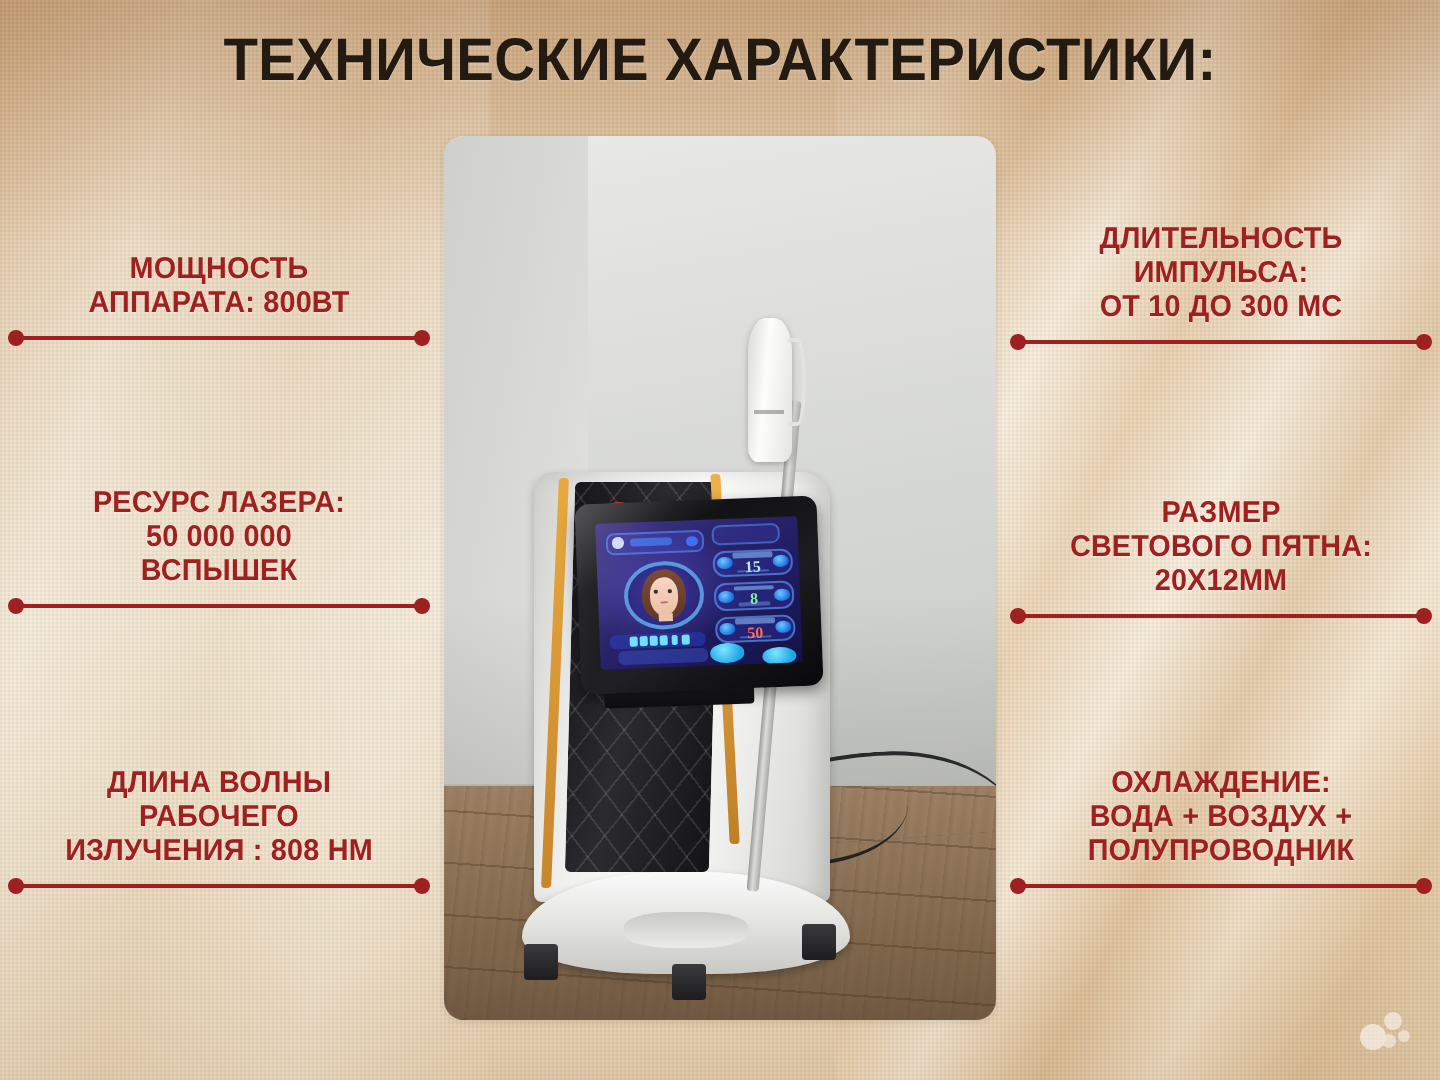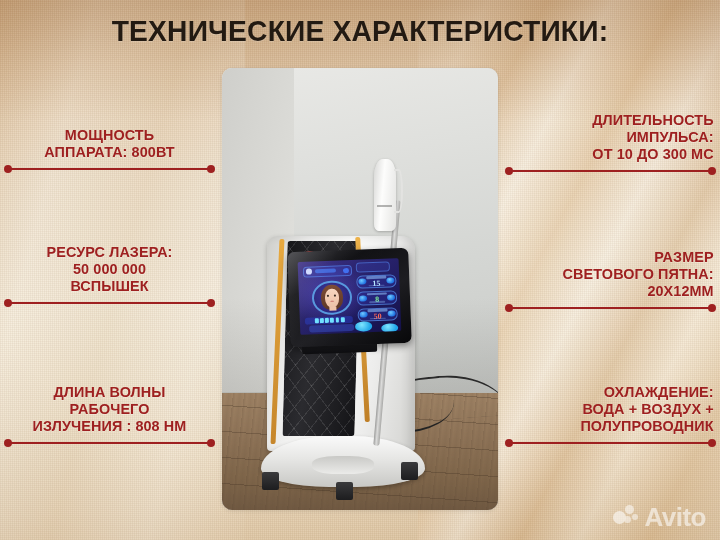--- a/index.html
+++ b/index.html
@@ -100,21 +100,21 @@
   }
   .rule .dot.l { left:2px; }
   .rule .dot.r { right:2px; }
 
   
   .feat.l { left:2px; }
   .feat.l1 { top:126px;text-align:center; }
   .feat.l2 { top:243px; }
   .feat.l3 { top:383px; }
   
-  .feat.r { right:2px;text-align:right; }
+  .feat.r { right:2px; }
   .feat.r1 { top:111px; }
   .feat.r2 { top:248px; }
   .feat.r3 { top:383px; }
 
   
   .photo {
     position:absolute; left:222px; top:68px; width:276px; height:442px;
     border-radius:10px; overflow:hidden;
     background:#cfd0cd;
     box-shadow:0 1px 4px rgba(0,0,0,.10);
@@ -566,14 +566,13 @@
   </div>
 </div>
 
 <div class="avito">
   <span class="logo">
     <span class="c c1"></span>
     <span class="c c2"></span>
     <span class="c c3"></span>
     <span class="c c4"></span>
   </span>
-  <span class="word">Avito</span>
 </div>
 
 </body></html>

